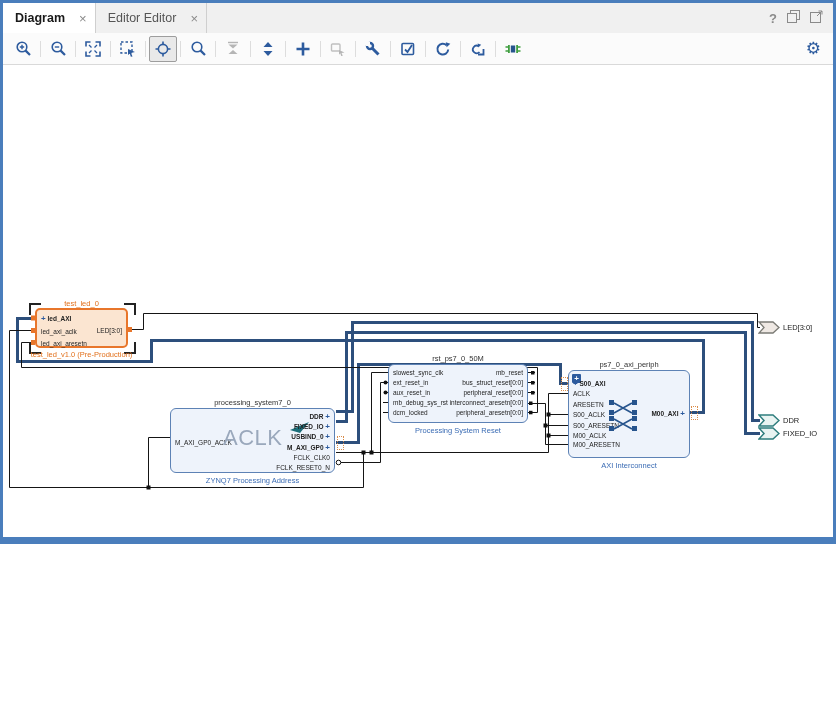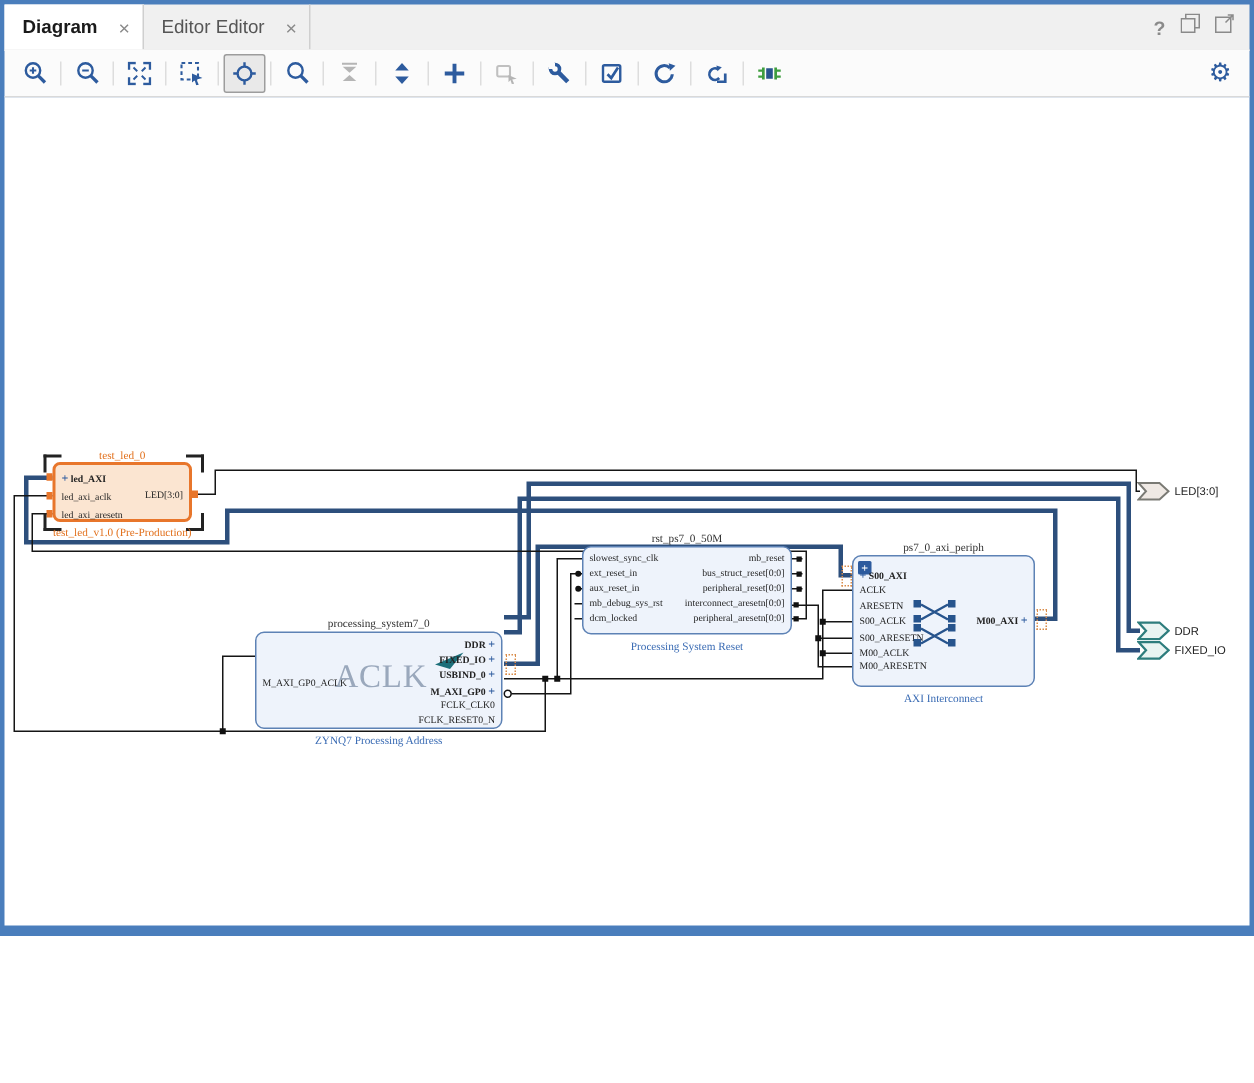--- a/index.html
+++ b/index.html
@@ -1,30 +1,30 @@
 <!DOCTYPE html>
 <html><head>
 <meta charset="utf-8">
 <style>
   html,body{margin:0;padding:0;}
   body{font-family:"Liberation Sans",sans-serif;}
-  .page{position:relative;width:836px;height:624px;background:#4a7ebc;overflow:hidden;}
+  .page{position:relative;width:836px;height:544px;background:#4a7ebc;overflow:hidden;}
   .tabbar{position:absolute;left:3px;top:3px;right:3px;height:30px;background:#f0f0f0;border-bottom:1px solid #d6d6d6;display:flex;align-items:stretch;}
   .tab{display:flex;align-items:center;padding:0 8px 0 12px;font-size:12.5px;color:#555;border-right:1px solid #cfcfcf;cursor:default;}
   .tab.active{background:#ffffff;color:#1a1a1a;font-weight:bold;}
   .tab .x{margin-left:14px;color:#8a8a8a;font-size:13px;font-weight:normal;}
   .tbicons{margin-left:auto;display:flex;align-items:center;gap:10px;padding-right:10px;color:#8a8a8a;}
   .toolbar{position:absolute;left:3px;top:33px;right:3px;height:32px;background:#fbfbfb;border-bottom:1px solid #d9d9d9;display:flex;align-items:center;padding-left:6px;box-sizing:border-box;}
   .tbtn{width:26px;height:24px;display:flex;align-items:center;justify-content:center;border:1px solid transparent;border-radius:2px;}
   .tbtn.sel{background:#e9e9e9;border-color:#9d9d9d;}
   .sep{width:1px;height:16px;background:#dddddd;margin:0 3px;}
   .gear{margin-left:auto;margin-right:12px;font-size:17px;color:#2d5b9e;}
   .canvas{position:absolute;left:3px;top:65px;right:3px;bottom:7px;background:#ffffff;overflow:hidden;}
   .wires{position:absolute;left:0;top:0;}
-  .blk{position:absolute;background:#eef3fb;border:1px solid #5d82b5;border-radius:6px;box-sizing:border-box;font-family:Liberation Serif, serif;}
+  .blk{position:absolute;background:#eef3fb;border:1px solid #5d82b5;border-radius:6px;box-sizing:border-box;}
   .blk.sel-ip{background:#fbe5d1;border:2px solid #e8762b;border-radius:5px;}
   .btitle{position:absolute;top:-11px;left:-20px;right:-20px;text-align:center;font-size:7.5px;color:#333;white-space:nowrap;}
   .btitle.orange{color:#e2711d;}
   .bsub{position:absolute;bottom:-13px;left:-30px;right:-30px;text-align:center;font-size:7.5px;color:#3b6cb4;white-space:nowrap;}
   .bsub.orange{color:#e2711d;}
   .prow{position:absolute;font-size:6.5px;color:#222;white-space:nowrap;line-height:8px;height:8px;}
   .prow.l{left:4px;}
   .prow.r{right:4px;text-align:right;}
   .prow.b{font-weight:bold;}
   .plus{color:#2d5b9e;font-weight:bold;font-size:8px;}
@@ -286,21 +286,21 @@
 
     <div class="blk sel-ip" style="left:32px;top:243px;width:93px;height:40px;">
       <div class="btitle orange">test_led_0</div>
       <div class="prow l b" style="top:5px;"><span class="plus">+</span> <span>led_AXI</span></div>
       <div class="prow l" style="top:18px;"><span>led_axi_aclk</span></div>
       <div class="prow l" style="top:30px;"><span>led_axi_aresetn</span></div>
       <div class="prow r" style="top:17px;"><span>LED[3:0]</span></div>
       <div class="bsub orange">test_led_v1.0 (Pre-Production)</div>
     </div>
 
-    <div class="blk" style="left:167px;top:356px;width:165px;height:65px;">
+    <div class="blk" style="left:167px;top:343px;width:165px;height:65px;">
       <div class="btitle">processing_system7_0</div>
       <div class="prow l" style="top:30px;"><span>M_AXI_GP0_ACLK</span></div>
       <div class="zlogo">ACLK</div>
       <svg class="swoosh" width="22" height="13" viewBox="0 0 22 13">
           <polygon points="1,9 20,1 11,12" fill="#1b6e79"></polygon>
         </svg>
       <div class="prow r b" style="top:4px;"><span>DDR</span> <span class="plus">+</span></div>
       <div class="prow r b" style="top:14px;"><span>FIXED_IO</span> <span class="plus">+</span></div>
       <div class="prow r b" style="top:24px;"><span>USBIND_0</span> <span class="plus">+</span></div>
       <div class="prow r b" style="top:35px;"><span>M_AXI_GP0</span> <span class="plus">+</span></div>

